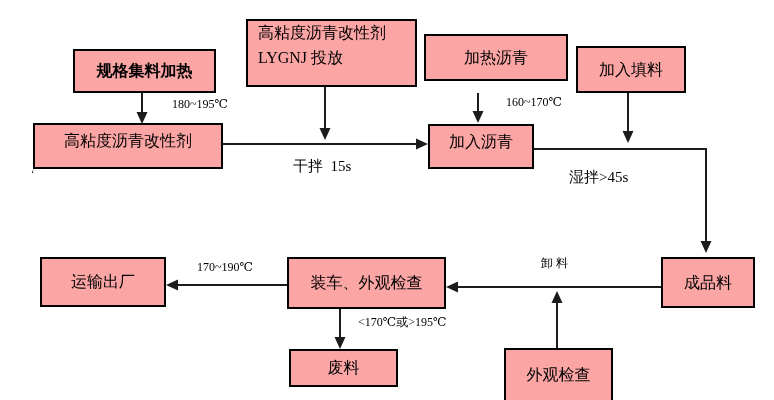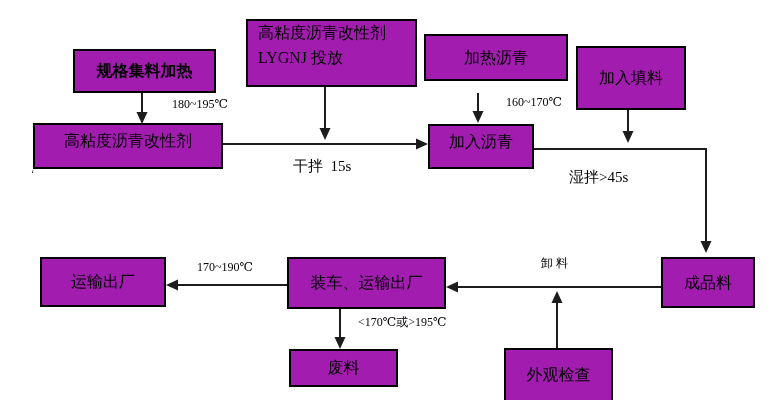--- a/index.html
+++ b/index.html
@@ -23,21 +23,21 @@
     fill: none;
   }
   #connectors polygon {
     fill: #1c1c1c;
     stroke: none;
   }
   .box {
     position: absolute;
     box-sizing: border-box;
     border: 2px solid #000000;
-    background: #a21caf;
+    background: #fca5a5;
     display: flex;
     align-items: center;
     justify-content: center;
     font-size: 16px;
     line-height: 1.2;
     text-align: center;
     z-index: 2;
   }
   .box.two-line {
     justify-content: flex-start;
@@ -109,29 +109,29 @@
 
   <div class="box" style="left:73px; top:49px; width:143px; height:44px;font-weight:bold;">规格集料加热</div>
 
   <div class="box two-line" style="left:246px; top:19px; width:171px; height:68px;">
     <span>高粘度沥青改性剂</span>
     <span>LYGNJ 投放</span>
   </div>
 
   <div class="box" style="left:424px; top:34px; width:144px; height:47px;">加热沥青</div>
 
-  <div class="box" style="left:576px; top:46px; width:110px; height:64px;">加入填料</div>
+  <div class="box" style="left:576px; top:46px; width:110px; height:47px;">加入填料</div>
 
   <div class="box nudge-up" style="left:33px; top:123px; width:190px; height:46px;">高粘度沥青改性剂</div>
 
   <div class="box nudge-up" style="left:428px; top:124px; width:106px; height:45px;">加入沥青</div>
 
   <div class="box" style="left:40px; top:257px; width:126px; height:50px;">运输出厂</div>
 
-  <div class="box" style="left:287px; top:257px; width:159px; height:52px;">装车、运输出厂</div>
+  <div class="box" style="left:287px; top:257px; width:159px; height:52px;">装车、外观检查</div>
 
   <div class="box" style="left:661px; top:257px; width:94px; height:51px;font-family:Liberation Serif, serif;">成品料</div>
 
   <div class="box" style="left:289px; top:349px; width:109px; height:38px;">废料</div>
 
   <div class="box" style="left:504px; top:348px; width:109px; height:54px;">外观检查</div>
 
   <div class="lbl" style="left:172px; top:98px;">180~195℃</div>
 
   <div class="lbl" style="left:506px; top:96px;">160~170℃</div>

